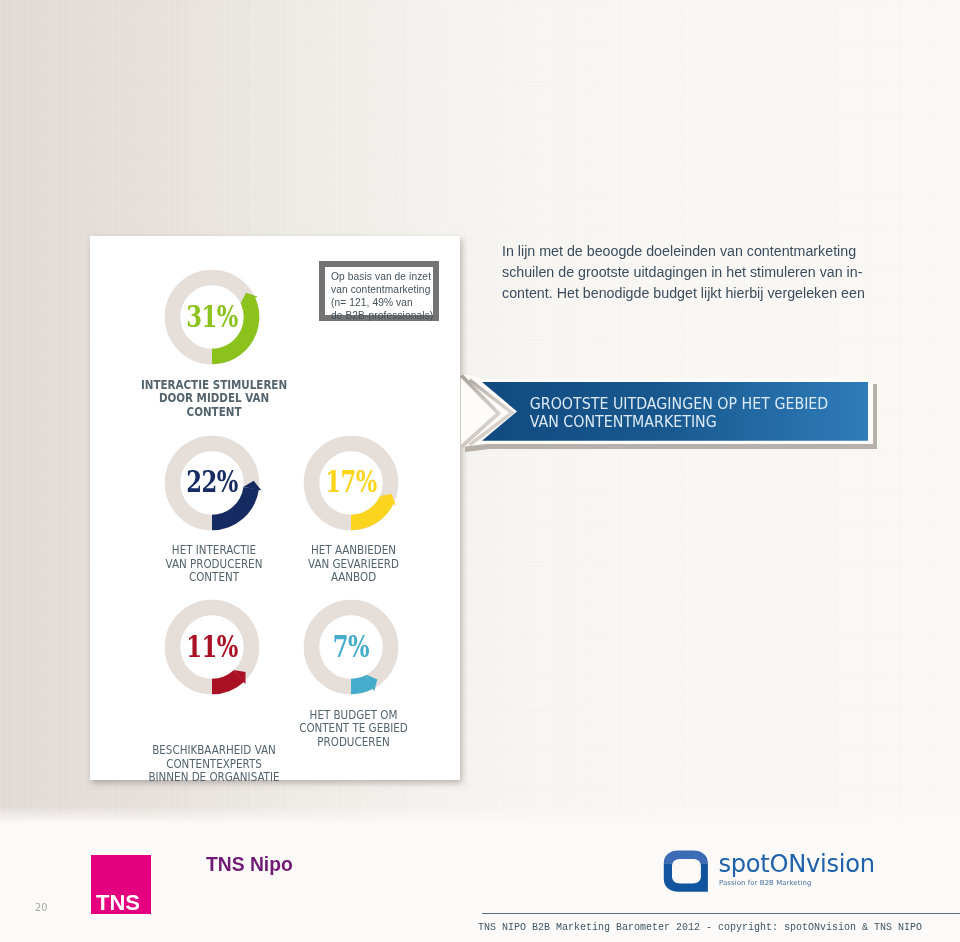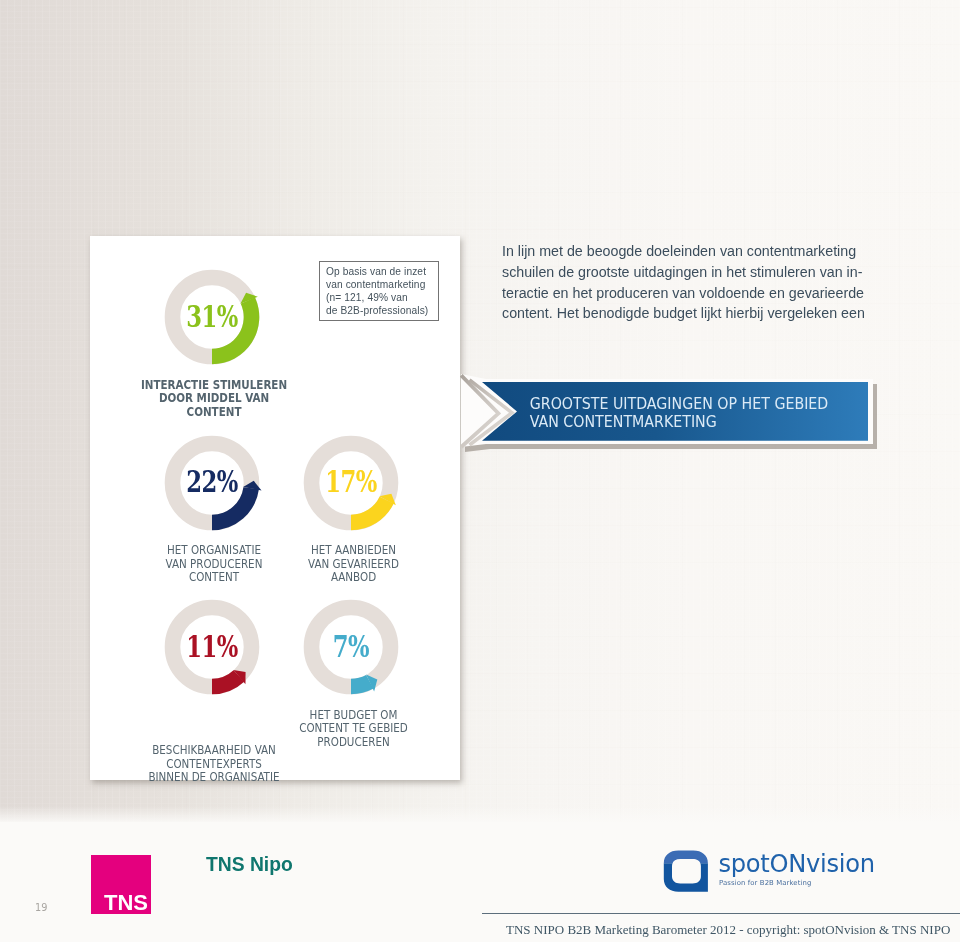--- a/index.html
+++ b/index.html
@@ -26,21 +26,21 @@
   .bg-fade{position:absolute;left:0;top:806px;width:960px;height:18px;
       background:linear-gradient(180deg,rgba(251,250,248,0) 0%,rgba(251,250,248,1) 100%);}
   .bg-bottom{position:absolute;left:0;top:822px;width:960px;height:120px;background:#fbfaf8;}
 
   
   .card{position:absolute;left:90px;top:236px;width:370px;height:544px;background:#ffffff;
         box-shadow:2px 3px 6px rgba(128,120,112,.50);}
 
   
   .notebox{position:absolute;left:319px;top:261px;width:120px;height:60px;
-           border:1px solid #737373;box-sizing:border-box;}
+           border:6px solid #737373;box-sizing:border-box;}
   .notebox .nl{position:absolute;left:6px;font-size:10.2px;color:#44525c;
                font-family:"Liberation Sans",sans-serif;letter-spacing:.1px;white-space:nowrap;}
 
   
   .intro{position:absolute;left:502px;top:241px;width:400px;
          font-size:14.25px;line-height:20.8px;color:#3b4d5c;white-space:nowrap;}
 
   
   .banner-wrap{position:absolute;left:448px;top:371px;width:448px;height:96px;text-align:right;}
   .bannerline{fill:#dbeaf6;font-family:"DejaVu Sans",sans-serif;font-stretch:condensed;
@@ -53,30 +53,30 @@
         font-size:30px;font-weight:bold;line-height:1;letter-spacing:-0.6px;
         transform:scaleX(.84);}
   .dlabel{position:absolute;text-align:center;font-size:11.5px;line-height:13.7px;
           color:#54646e;letter-spacing:0px;
           font-family:"DejaVu Sans",sans-serif;font-stretch:condensed;}
 
   
   .pagenum{position:absolute;left:35px;top:903px;font-size:10.8px;color:#a8a5a1;
            line-height:1;font-family:"DejaVu Sans",sans-serif;font-stretch:condensed;}
   .tnsbox{position:absolute;left:91px;top:855px;width:60px;height:59px;background:#e4007e;}
-  .tnstxt{position:absolute;left:96px;top:892px;width:60px;text-align:center;
+  .tnstxt{position:absolute;left:96px;top:892px;width:60px;
           font-size:22px;font-weight:bold;color:#fff;letter-spacing:0px;
           font-family:"Liberation Sans",sans-serif;line-height:1;}
   .tnsnipo{position:absolute;left:206px;top:855px;font-size:19.3px;font-weight:bold;
-           color:#0f766e;font-family:"Liberation Sans",sans-serif;line-height:1;}
+           color:#701a75;font-family:"Liberation Sans",sans-serif;line-height:1;}
   .spotwrap{position:absolute;left:662px;top:839px;width:220px;height:60px;}
   .copyline{position:absolute;left:482px;top:913px;width:478px;height:1.3px;background:#5c6e7c;}
-  .copytxt{position:absolute;left:506px;top:923px;font-size:13px;color:#3f5665;
+  .copytxt{position:absolute;left:478px;top:923px;font-size:10px;color:#3f5665;
            white-space:nowrap;line-height:1;
-           font-family:Liberation Serif, serif;font-stretch:condensed;}
+           font-family:Liberation Mono, monospace;font-stretch:condensed;}
   .spottxt{fill:#1f62ab;font-family:"DejaVu Sans",sans-serif;font-size:24.2px;
            letter-spacing:-0.3px;}
   .spottag{fill:#4a6f9e;font-family:"DejaVu Sans",sans-serif;font-size:6.9px;
            letter-spacing:.1px;}
 </style>
 </head>
 <body>
 
 <div class="page">
   <div class="bg">
@@ -89,21 +89,20 @@
   <div class="notebox">
     <div class="nl" style="top:4px">Op basis van de inzet</div>
     <div class="nl" style="top:17px">van contentmarketing</div>
     <div class="nl" style="top:30px">(n= 121, 49% van</div>
     <div class="nl" style="top:43px">de B2B-professionals)</div>
   </div>
 
   <div class="intro">
     <div>In lijn met de beoogde doeleinden van contentmarketing</div>
     <div>schuilen de grootste uitdagingen in het stimuleren van in-</div>
-    <div>teractie en  het produceren van voldoende en gevarieerde</div>
     <div>content. Het benodigde budget lijkt hierbij vergeleken een</div>
   </div>
 
   <div class="banner-wrap">
     <svg width="448" height="96" viewBox="0 0 448 96">
       <defs>
         <linearGradient id="bluegrad" x1="0" y1="0" x2="1" y2="0">
           <stop offset="0" stop-color="#114a7f"></stop>
           <stop offset="0.45" stop-color="#18578d"></stop>
           <stop offset="1" stop-color="#2e7cba"></stop>
@@ -144,21 +143,21 @@
         <div>INTERACTIE STIMULEREN</div>
         <div>DOOR MIDDEL VAN</div>
         <div>CONTENT</div>
       </div>
       <div class="donut" style="left: 151.5px; top: 422.5px;"><svg width="120" height="120" viewBox="0 0 120 120">
           <circle cx="60" cy="60" r="39.5" fill="none" stroke="#e5ded9" stroke-width="15.6"></circle>
           <path d="M 60.00 91.70 A 31.7 31.7 0 0 0 91.42 64.19 L 106.88 66.26 A 47.3 47.3 0 0 1 60.00 107.30 Z" fill="#152b62"></path>
           <path d="M 91.15 63.94 L 109.55 67.41 L 101.74 57.81 Z" fill="#152b62"></path>
         </svg><div class="dval" style="color: rgb(21, 43, 98);">22%</div></div>
       <div class="dlabel" style="left: 104px; top: 544px; width: 220px;">
-        <div>HET ORGANISATIE</div>
+        <div>HET INTERACTIE</div>
         <div>VAN PRODUCEREN</div>
         <div>CONTENT</div>
       </div>
       <div class="donut" style="left: 291px; top: 422.5px;"><svg width="120" height="120" viewBox="0 0 120 120">
           <circle cx="60" cy="60" r="39.5" fill="none" stroke="#e5ded9" stroke-width="15.6"></circle>
           <path d="M 60.00 91.70 A 31.7 31.7 0 0 0 88.59 73.70 L 102.66 80.44 A 47.3 47.3 0 0 1 60.00 107.30 Z" fill="#fbd41e"></path>
           <path d="M 88.41 73.37 L 104.84 82.35 L 100.38 70.82 Z" fill="#fbd41e"></path>
         </svg><div class="dval" style="color: rgb(251, 212, 30);">17%</div></div>
       <div class="dlabel" style="left: 243.5px; top: 544px; width: 220px;">
         <div>HET AANBIEDEN</div>
@@ -180,21 +179,21 @@
           <path d="M 60.00 91.70 A 31.7 31.7 0 0 0 75.08 87.88 L 82.50 101.61 A 47.3 47.3 0 0 1 60.00 107.30 Z" fill="#45accb"></path>
           <path d="M 75.13 87.52 L 83.13 104.44 L 86.31 92.48 Z" fill="#45accb"></path>
         </svg><div class="dval" style="color: rgb(69, 172, 203);">7%</div></div>
       <div class="dlabel" style="left: 243.5px; top: 708.5px; width: 220px;">
         <div>HET BUDGET OM</div>
         <div>CONTENT TE GEBIED</div>
         <div>PRODUCEREN</div>
       </div>
     </div>
 
-  <div class="pagenum">19</div>
+  <div class="pagenum">20</div>
   <div class="tnsbox"></div>
   <div class="tnstxt">TNS</div>
   <div class="tnsnipo">TNS Nipo</div>
   <div class="spotwrap">
     <svg width="220" height="60" viewBox="0 0 220 60">
       <defs>
         <clipPath id="clipTop">
             <rect x="0" y="0" width="60" height="24.3"></rect>
           </clipPath>
         <clipPath id="clipBot">

